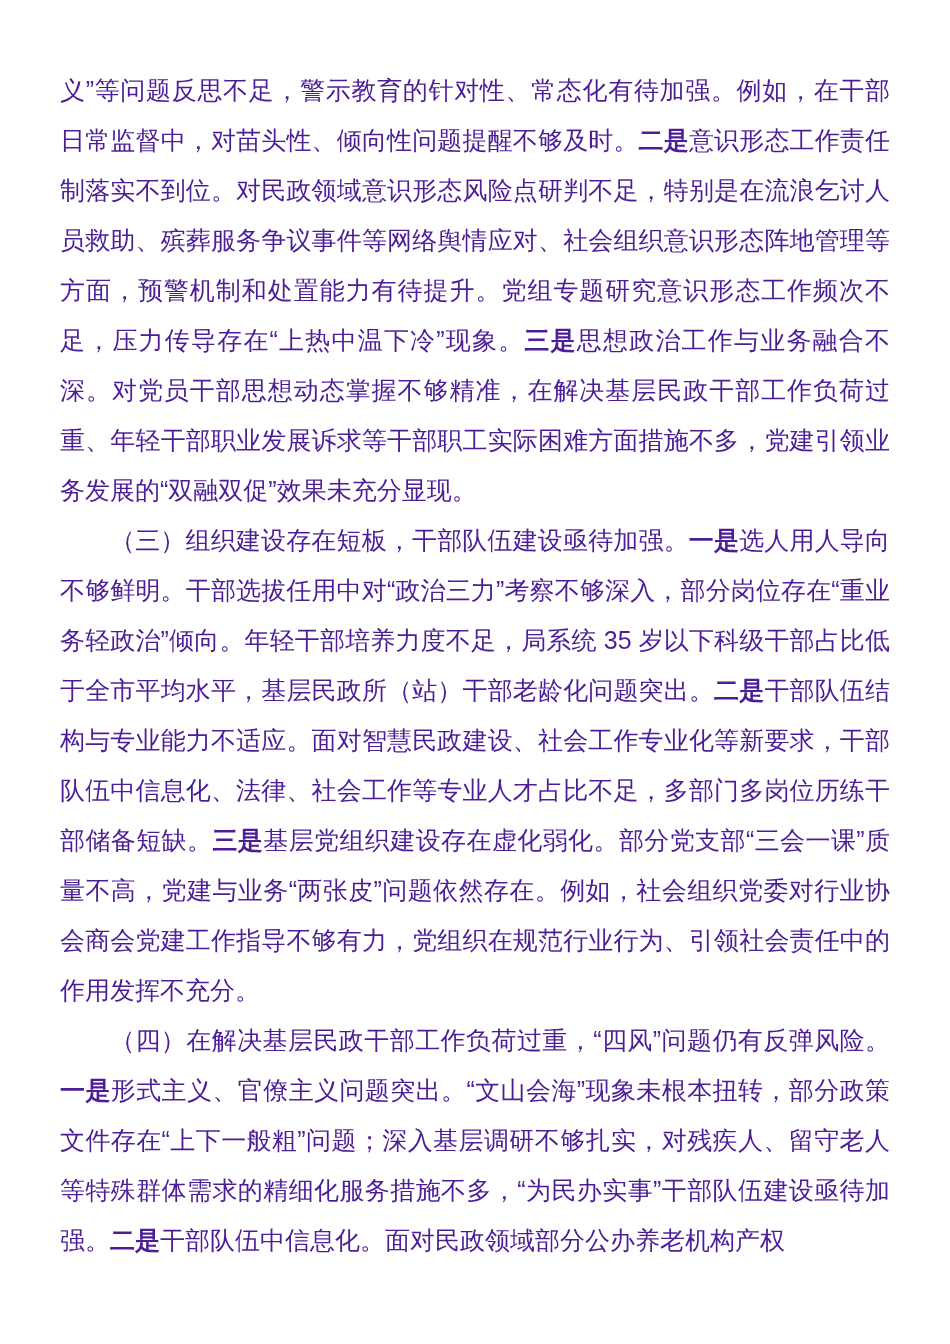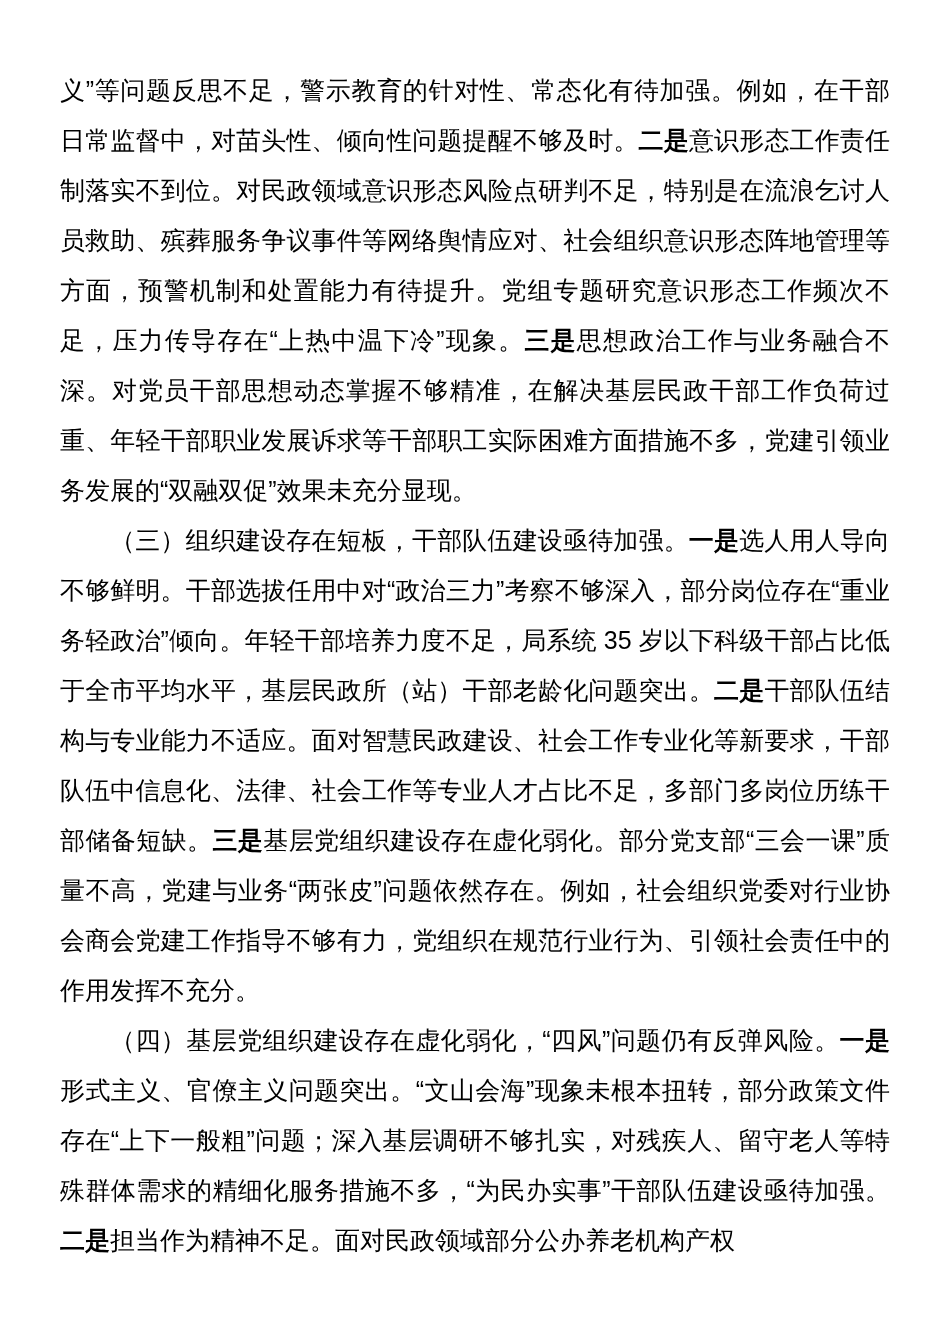--- a/index.html
+++ b/index.html
@@ -17,21 +17,21 @@
     width: 950px;
     height: 1344px;
     background: #ffffff;
     overflow: hidden;
   }
   .doc-body {
     position: absolute;
     top: 65px;
     left: 60px;
     width: 830px;
-    color: #000000;
+    color: #4c1d95;
     font-size: 25px;
     line-height: 50px;
     text-align: justify;
     text-justify: inter-character;
     word-break: break-all;
     overflow-wrap: break-word;
   }
   .doc-body p {
     margin: 0;
     padding: 0;
@@ -46,15 +46,15 @@
     font-weight: 700;
   }
 </style>
 </head>
 <body>
 
 <div class="page">
   <div class="doc-body">
       <p><span class="run">义”等问题反思不足，警示教育的针对性、常态化有待加强。例如，在干部日常监督中，对苗头性、倾向性问题提醒不够及时。</span><span class="run-bold">二是</span><span class="run">意识形态工作责任制落实不到位。对民政领域意识形态风险点研判不足，特别是在流浪乞讨人员救助、殡葬服务争议事件等网络舆情应对、社会组织意识形态阵地管理等方面，预警机制和处置能力有待提升。党组专题研究意识形态工作频次不足，压力传导存在“上热中温下冷”现象。</span><span class="run-bold">三是</span><span class="run">思想政治工作与业务融合不深。对党员干部思想动态掌握不够精准，在解决基层民政干部工作负荷过重、年轻干部职业发展诉求等干部职工实际困难方面措施不多，党建引领业务发展的“双融双促”效果未充分显现。</span></p>
       <p class="indent"><span class="run">（三）组织建设存在短板，干部队伍建设亟待加强。</span><span class="run-bold">一是</span><span class="run">选人用人导向不够鲜明。干部选拔任用中对“政治三力”考察不够深入，部分岗位存在“重业务轻政治”倾向。年轻干部培养力度不足，局系统 35 岁以下科级干部占比低于全市平均水平，基层民政所（站）干部老龄化问题突出。</span><span class="run-bold">二是</span><span class="run">干部队伍结构与专业能力不适应。面对智慧民政建设、社会工作专业化等新要求，干部队伍中信息化、法律、社会工作等专业人才占比不足，多部门多岗位历练干部储备短缺。</span><span class="run-bold">三是</span><span class="run">基层党组织建设存在虚化弱化。部分党支部“三会一课”质量不高，党建与业务“两张皮”问题依然存在。例如，社会组织党委对行业协会商会党建工作指导不够有力，党组织在规范行业行为、引领社会责任中的作用发挥不充分。</span></p>
-      <p class="indent"><span class="run">（四）基层党组织建设存在虚化弱化，“四风”问题仍有反弹风险。</span><span class="run-bold">一是</span><span class="run">形式主义、官僚主义问题突出。“文山会海”现象未根本扭转，部分政策文件存在“上下一般粗”问题；深入基层调研不够扎实，对残疾人、留守老人等特殊群体需求的精细化服务措施不多，“为民办实事”干部队伍建设亟待加强。</span><span class="run-bold">二是</span><span class="run">担当作为精神不足。面对民政领域部分公办养老机构产权</span></p>
+      <p class="indent"><span class="run">（四）在解决基层民政干部工作负荷过重，“四风”问题仍有反弹风险。</span><span class="run-bold">一是</span><span class="run">形式主义、官僚主义问题突出。“文山会海”现象未根本扭转，部分政策文件存在“上下一般粗”问题；深入基层调研不够扎实，对残疾人、留守老人等特殊群体需求的精细化服务措施不多，“为民办实事”干部队伍建设亟待加强。</span><span class="run-bold">二是</span><span class="run">干部队伍中信息化。面对民政领域部分公办养老机构产权</span></p>
     </div>
 </div>
 
 </body></html>

